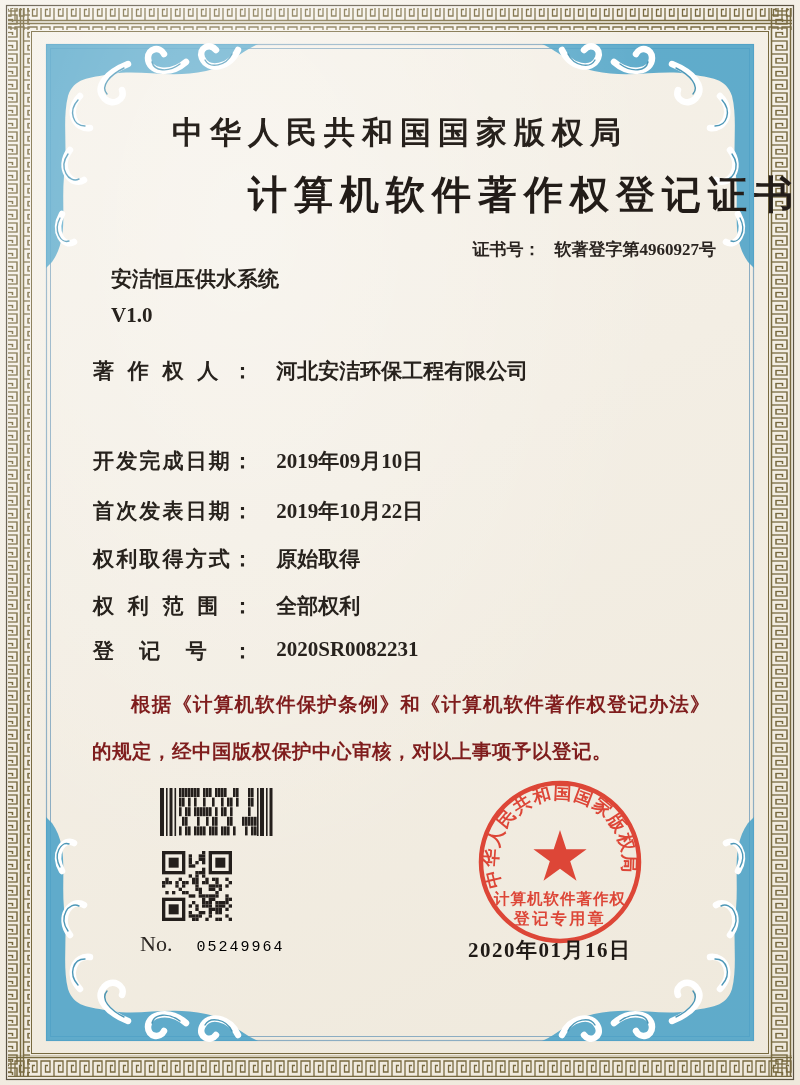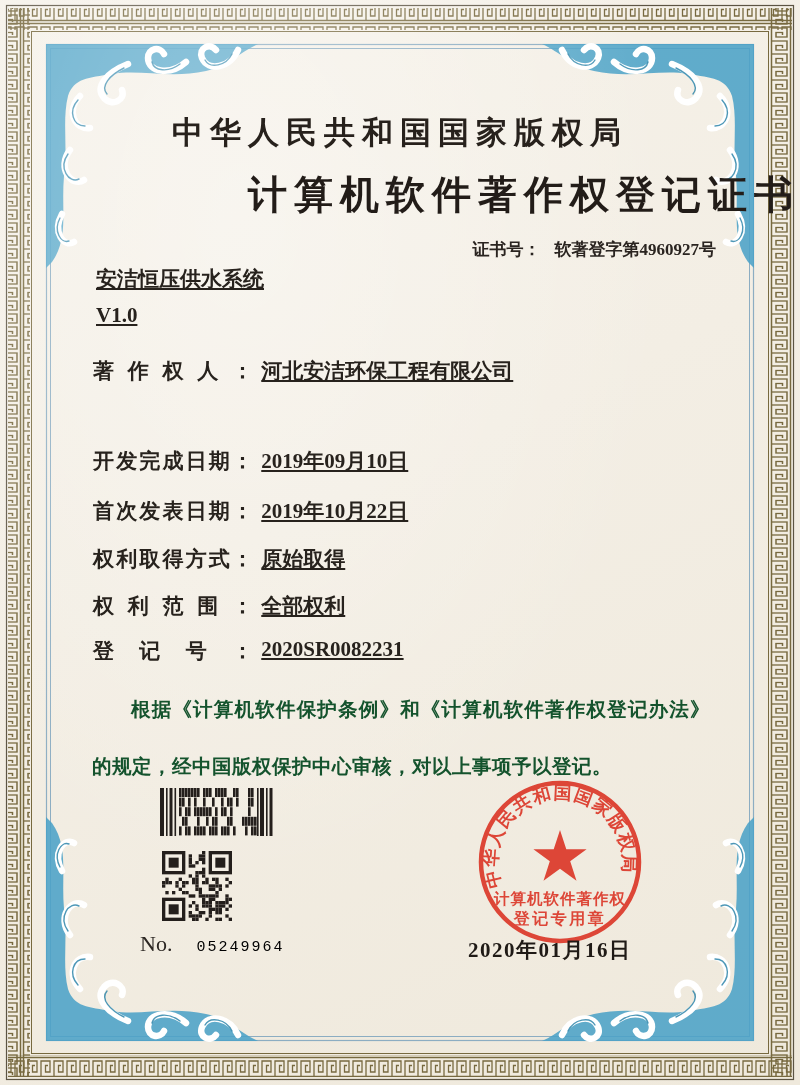--- a/index.html
+++ b/index.html
@@ -21,26 +21,26 @@
     position:absolute;top:168px;left:0;width:100%;text-align:right;
     font-size:39px;font-weight:700;letter-spacing:7px;color:#221c18;
   }
   .certno{
     position:absolute;top:238px;right:84px;font-size:17px;font-weight:700;color:#2a2420;text-align:center;
   }
   .certno .gap{display:inline-block;width:14px;}
   .frow{position:absolute;left:93px;font-size:21px;color:#27221d;white-space:nowrap;}
   .flabel{display:inline-block;width:160px;font-weight:700;
     text-align:justify;text-align-last:justify;vertical-align:top;}
-  .fvalue{display:inline-block;margin-left:3px;font-weight:600;vertical-align:top;text-decoration:underline;}
+  .fvalue{display:inline-block;margin-left:18px;font-weight:600;vertical-align:top;}
   .fvalue .v2{margin-top:10px;}
   .body-text{
     position:absolute;left:92px;top:681px;width:618px;
-    font-size:19.5px;line-height:57px;letter-spacing:.5px;
-    text-indent:2em;text-align:justify;font-weight:600;color:#14532d;
+    font-size:19.5px;line-height:47px;letter-spacing:.5px;
+    text-indent:2em;text-align:justify;font-weight:600;color:#7f1d1d;
   }
   .serial{position:absolute;left:140px;top:931px;font-size:22px;color:#2c2723;}
   .serial .num{font-family:"Liberation Mono","DejaVu Sans Mono",monospace;
     font-size:15px;color:#000000;letter-spacing:2px;margin-left:24px;}
   .issue-date{position:absolute;left:468px;top:936px;font-size:21px;font-weight:700;
     letter-spacing:1.5px;color:#1f1a16;}
   #barcode{position:absolute;left:160px;top:788px;}
   #qr{position:absolute;left:162px;top:851px;}
   #seal{position:absolute;left:465px;top:770px;opacity:.93;}
 </style>

